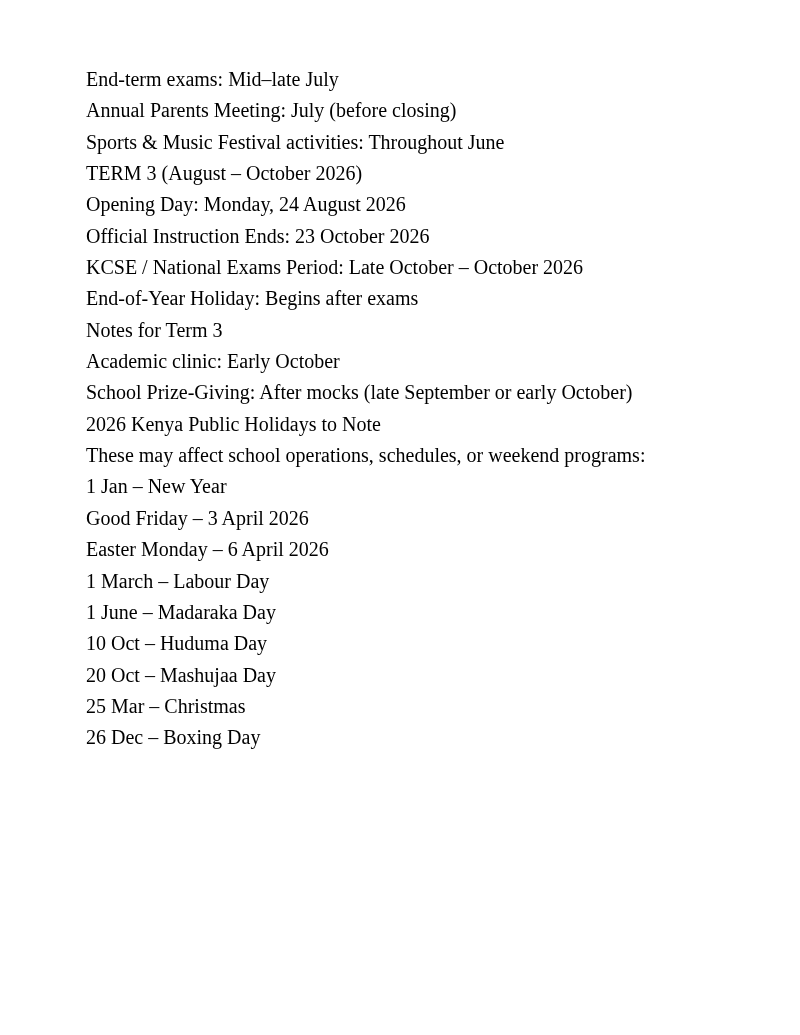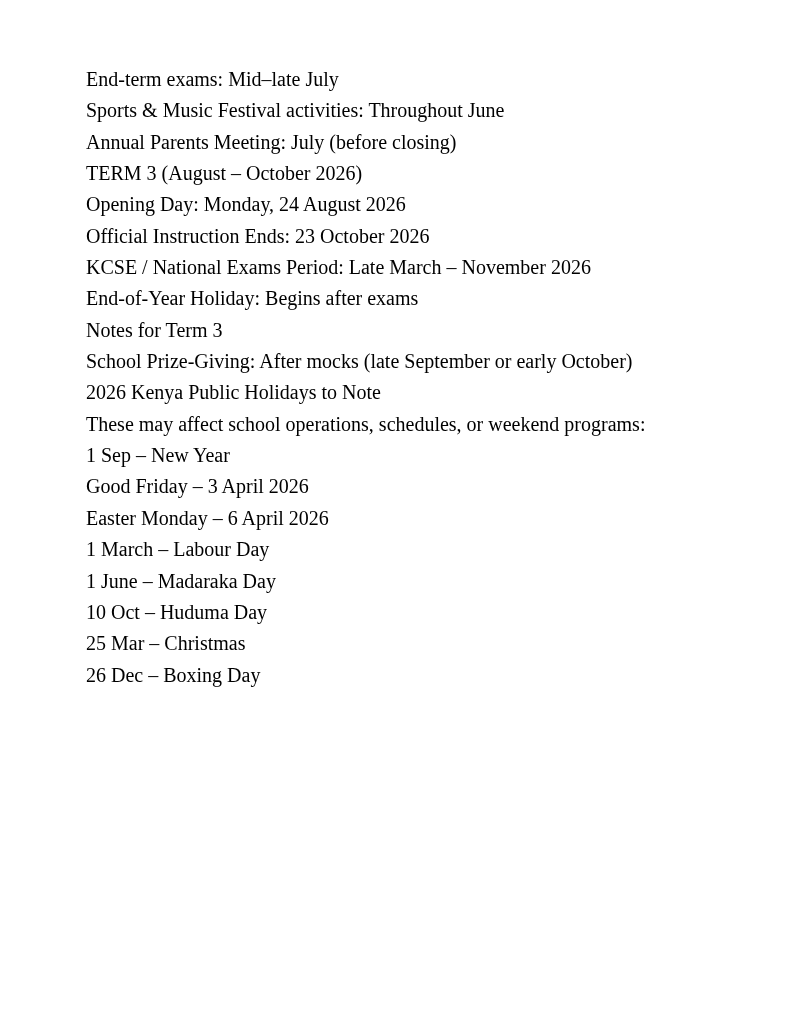--- a/index.html
+++ b/index.html
@@ -32,32 +32,34 @@
   }
   .page p.b {
     font-weight: normal;
   }
 </style>
 </head>
 <body>
 
 <div class="page">
   <p>End-term exams: Mid–late July</p>
+  <p>Annual Parents Meeting: July (before closing)</p>
   <p>Sports &amp; Music Festival activities: Throughout June</p>
-  <p>Annual Parents Meeting: July (before closing)</p>
   <p class="b">TERM 3 (August – October 2026)</p>
   <p>Opening Day: Monday, 24 August 2026</p>
   <p>Official Instruction Ends: 23 October 2026</p>
-  <p>KCSE / National Exams Period: Late March – November 2026</p>
+  <p>KCSE / National Exams Period: Late October – October 2026</p>
   <p>End-of-Year Holiday: Begins after exams</p>
   <p class="b">Notes for Term 3</p>
+  <p>Academic clinic: Early October</p>
   <p>School Prize-Giving: After mocks (late September or early October)</p>
   <p class="b">2026 Kenya Public Holidays to Note</p>
   <p>These may affect school operations, schedules, or weekend programs:</p>
-  <p>1 Sep – New Year</p>
+  <p>1 Jan – New Year</p>
   <p>Good Friday – 3 April 2026</p>
   <p>Easter Monday – 6 April 2026</p>
   <p>1 March – Labour Day</p>
   <p>1 June – Madaraka Day</p>
   <p>10 Oct – Huduma Day</p>
+  <p>20 Oct – Mashujaa Day</p>
   <p>25 Mar – Christmas</p>
   <p>26 Dec – Boxing Day</p>
 </div>
 
 </body></html>

